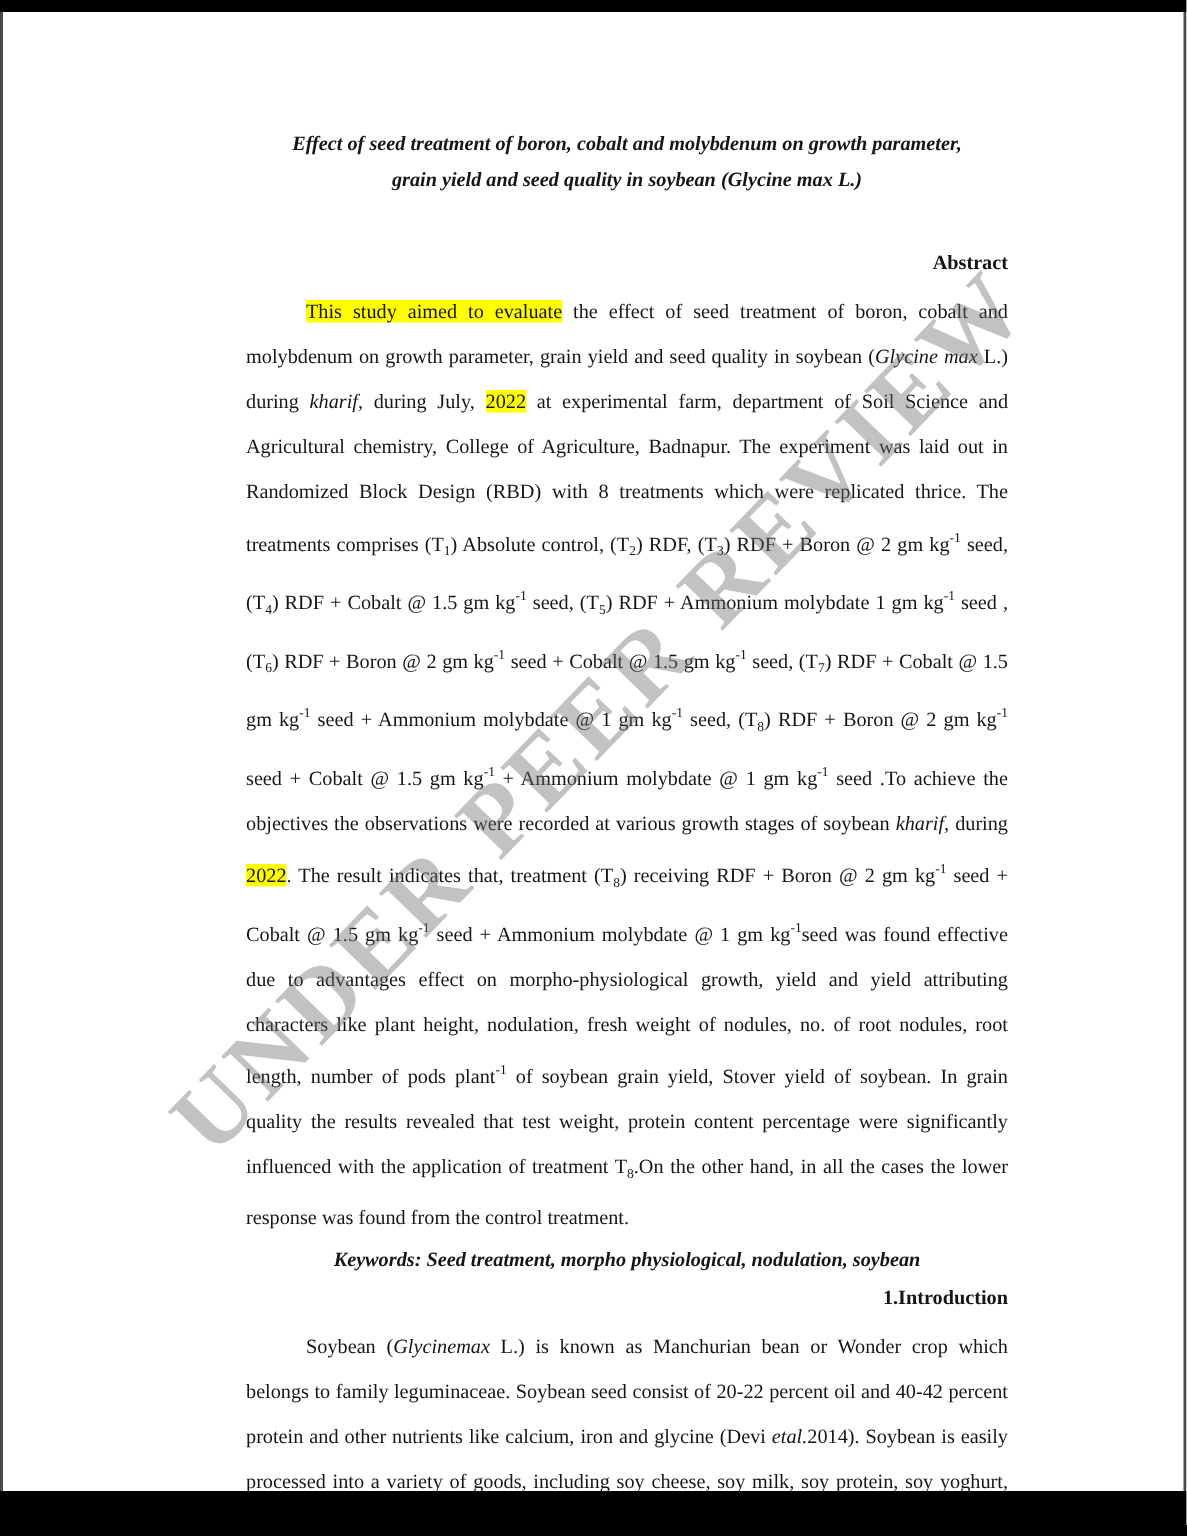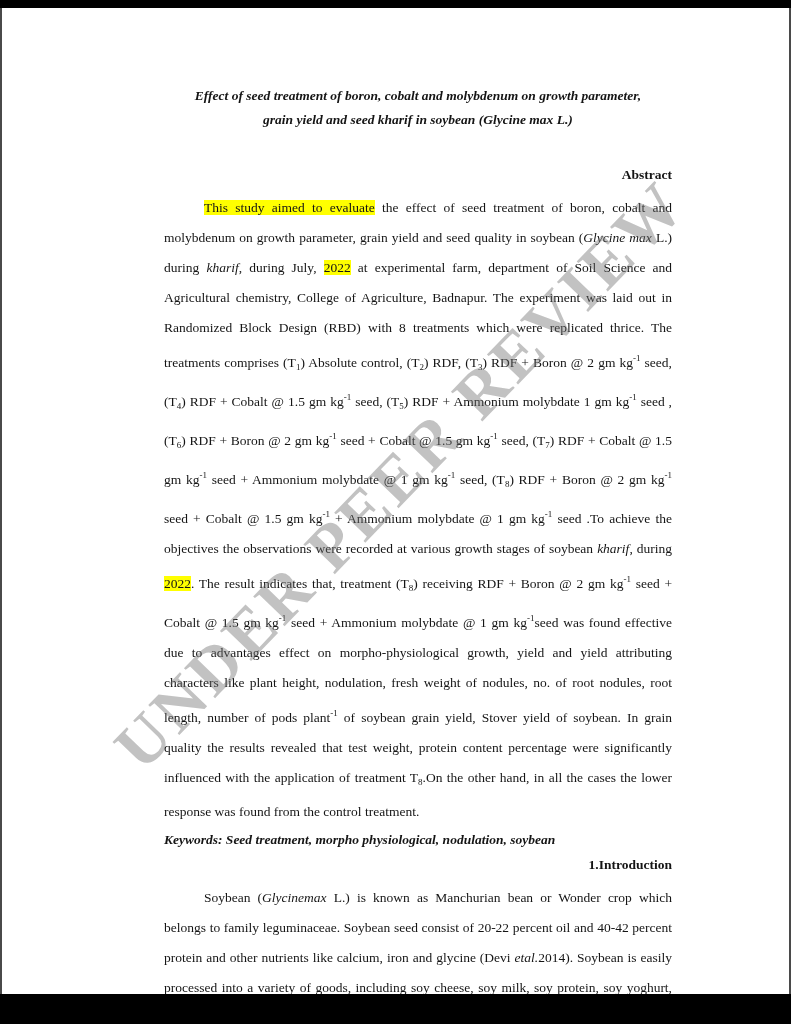--- a/index.html
+++ b/index.html
@@ -18,21 +18,21 @@
   .content {
     position: absolute; left: 164px; top: 84px; width: 508px; z-index: 2;
     font-size: 13.5px;
   }
   .doc-title { text-align: center; font-weight: bold; line-height: 24px; white-space: nowrap; }
   .section-heading { text-align: right; font-weight: bold; line-height: 25.6px; }
   .abstract-heading { margin-top: 30px; }
   .para {
     text-align: justify; line-height: 30px; text-indent: 40px; margin-top: 5px;
   }
-  .keywords { text-align: left; font-weight: bold; line-height: 25.6px; }
+  .keywords { text-align: center; font-weight: bold; line-height: 25.6px; }
   .head-gap { }
 
   
   .rt-b   { font-weight: bold; font-style: italic; }
   .rt-i   { font-style: italic; }
   .rt-hl  { background: var(--highlight, #ffff00); }
   .rt-sub { font-size: 9px; vertical-align: -3px; }
   .rt-sup { font-size: 9px; vertical-align: 6px; }
 
   .watermark {
@@ -51,21 +51,21 @@
 <div class="page">
   <div class="bar-top"></div>
   <div class="bar-left"></div>
   <div class="bar-right"></div>
 
   <div class="watermark">UNDER PEER REVIEW</div>
 
   <div class="content">
     <div class="doc-title">
       <div><span class="rt-b">Effect of seed treatment of boron, cobalt and molybdenum on growth parameter,</span></div>
-      <div><span class="rt-b">grain yield and seed kharif in soybean (</span><span class="rt-b rt-i">Glycine max</span><span class="rt-b"> L.)</span></div>
+      <div><span class="rt-b">grain yield and seed quality in soybean (</span><span class="rt-b rt-i">Glycine max</span><span class="rt-b"> L.)</span></div>
     </div>
 
     <div class="section-heading abstract-heading">Abstract</div>
 
     <p class="para"><span class="rt-hl">This study aimed to evaluate</span><span> the effect of seed treatment of boron, cobalt and molybdenum on growth parameter, grain yield and seed quality in soybean (</span><span class="rt-i">Glycine max</span><span> L.) during </span><span class="rt-i">kharif</span><span>, during July, </span><span class="rt-hl">2022</span><span> at experimental farm, department of Soil Science and Agricultural chemistry, College of Agriculture, Badnapur. The experiment was laid out in Randomized Block Design (RBD) with 8 treatments which were replicated thrice. The treatments comprises (T</span><span class="rt-sub">1</span><span>) Absolute control, (T</span><span class="rt-sub">2</span><span>) RDF, (T</span><span class="rt-sub">3</span><span>) RDF + Boron @ 2 gm kg</span><span class="rt-sup">-1</span><span> seed, (T</span><span class="rt-sub">4</span><span>) RDF + Cobalt @ 1.5 gm kg</span><span class="rt-sup">-1</span><span> seed, (T</span><span class="rt-sub">5</span><span>) RDF + Ammonium molybdate 1 gm kg</span><span class="rt-sup">-1</span><span> seed , (T</span><span class="rt-sub">6</span><span>) RDF + Boron @ 2 gm kg</span><span class="rt-sup">-1</span><span> seed + Cobalt @ 1.5 gm kg</span><span class="rt-sup">-1</span><span> seed, (T</span><span class="rt-sub">7</span><span>) RDF + Cobalt @ 1.5 gm kg</span><span class="rt-sup">-1</span><span> seed + Ammonium molybdate @ 1 gm kg</span><span class="rt-sup">-1</span><span> seed, (T</span><span class="rt-sub">8</span><span>) RDF + Boron @ 2 gm kg</span><span class="rt-sup">-1</span><span> seed + Cobalt @ 1.5 gm kg</span><span class="rt-sup">-1</span><span> + Ammonium molybdate @ 1 gm kg</span><span class="rt-sup">-1</span><span> seed .To achieve the objectives the observations were recorded at various growth stages of soybean </span><span class="rt-i">kharif</span><span>, during </span><span class="rt-hl">2022</span><span>. The result indicates that, treatment (T</span><span class="rt-sub">8</span><span>) receiving RDF + Boron @ 2 gm kg</span><span class="rt-sup">-1</span><span> seed + Cobalt @ 1.5 gm kg</span><span class="rt-sup">-1</span><span> seed + Ammonium molybdate @ 1 gm kg</span><span class="rt-sup">-1</span><span>seed was found effective due to advantages effect on morpho-physiological growth, yield and yield attributing characters like plant height, nodulation, fresh weight of nodules, no. of root nodules, root length, number of pods plant</span><span class="rt-sup">-1</span><span> of soybean grain yield, Stover yield of soybean. In grain quality the results revealed that test weight, protein content percentage were significantly influenced with the application of treatment T</span><span class="rt-sub">8</span><span>.On the other hand, in all the cases the lower response was found from the control treatment.</span></p>
 
     <div class="keywords"><span class="rt-b">Keywords: Seed treatment, morpho physiological, nodulation, soybean</span></div>
 
     <div class="section-heading intro-heading">
       <span>1.</span><span class="head-gap">Introduction</span>

